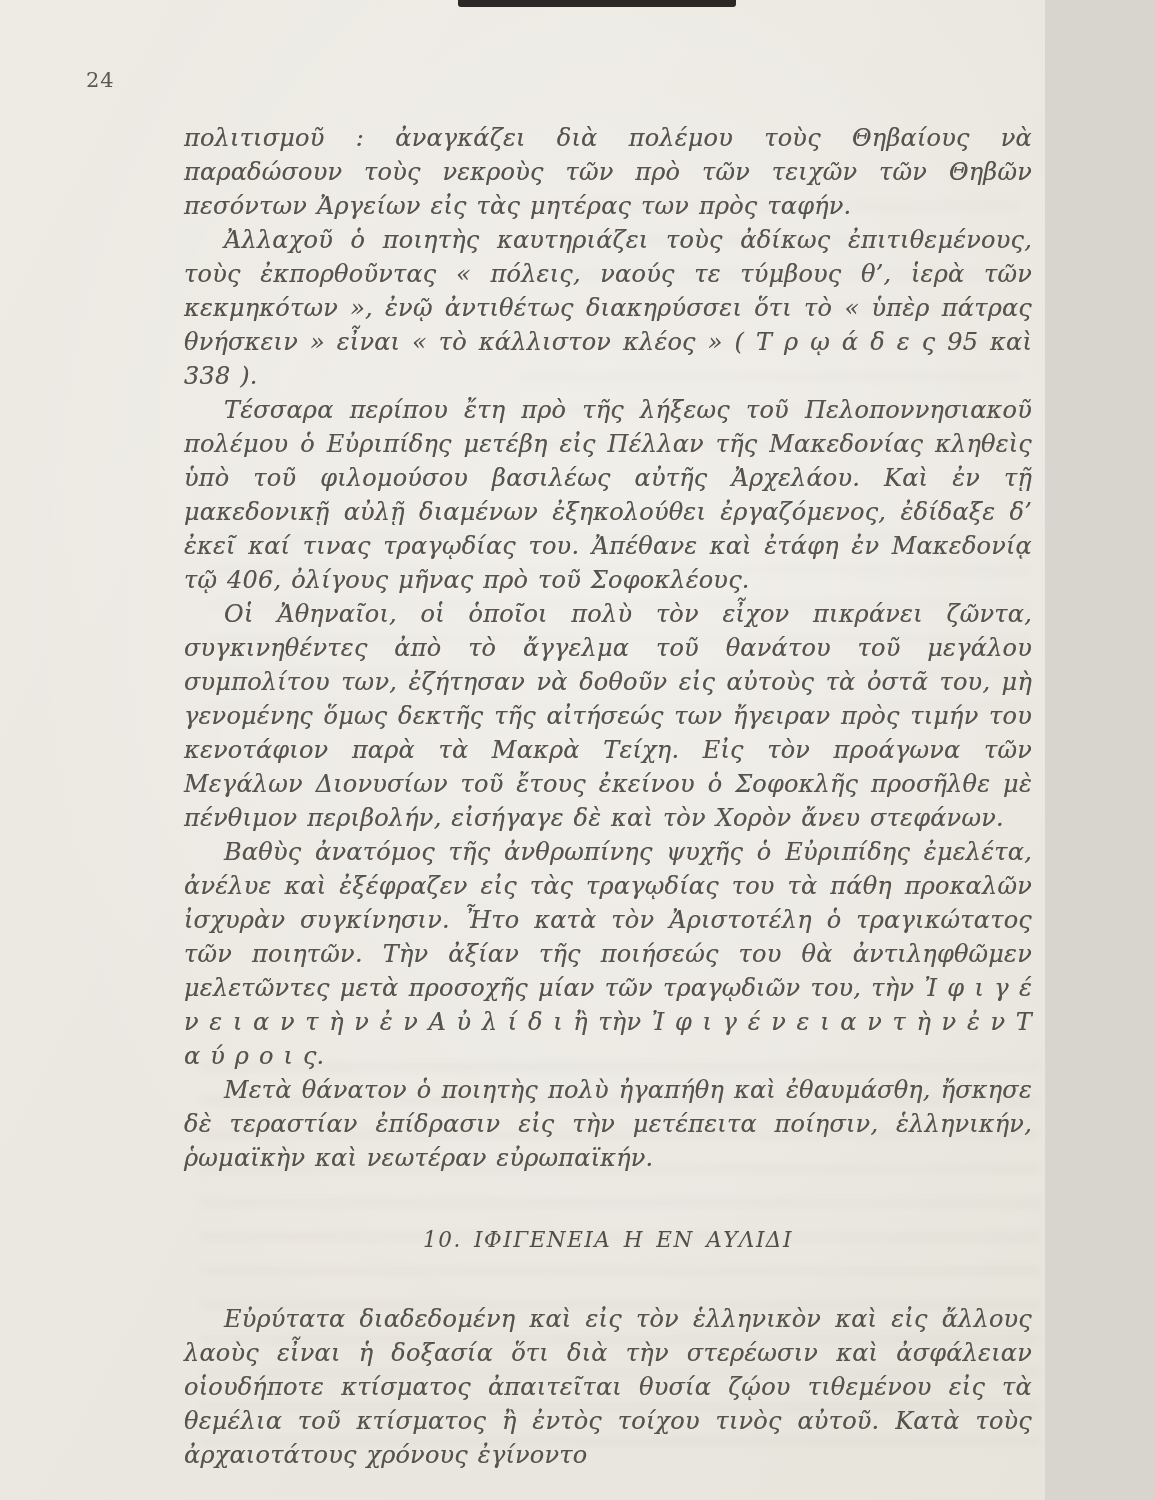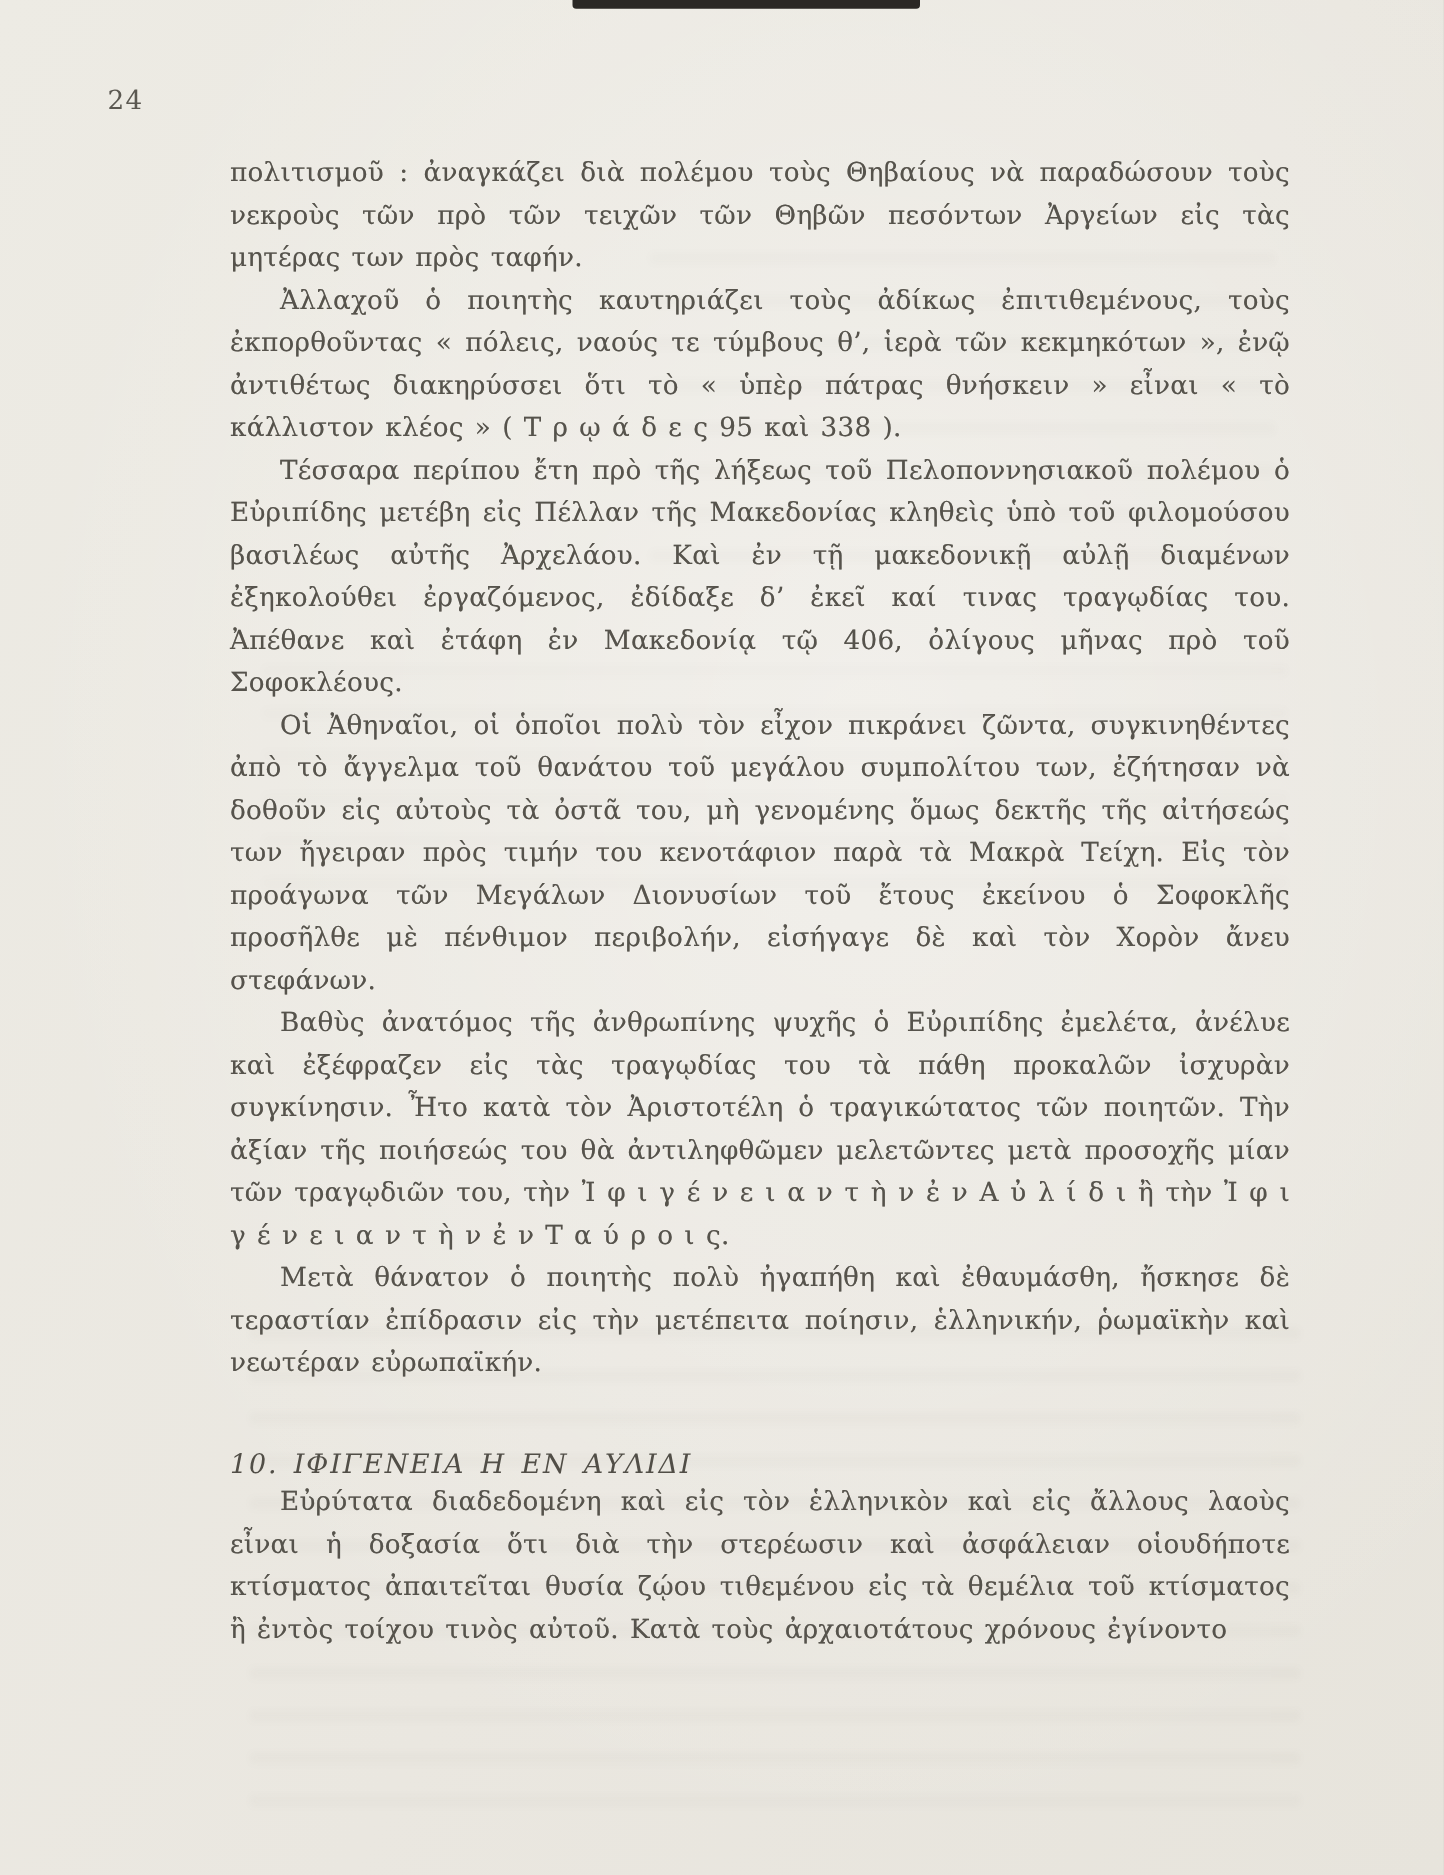--- a/index.html
+++ b/index.html
@@ -3,21 +3,21 @@
 <meta charset="utf-8">
 <style>
   * { margin: 0; padding: 0; box-sizing: border-box; }
   html, body { width: 1155px; height: 1500px; }
   body {
     font-family: "DejaVu Serif", serif;
     background: #d8d5ce;
   }
   .page {
     position: relative;
-    width: 1155px;
+    width: 1045px;
     height: 1500px;
     background:
       radial-gradient(ellipse at 60% 40%, rgba(255,255,255,0.35), rgba(0,0,0,0) 70%),
       linear-gradient(118deg, #edebe4 0%, #eae7e0 55%, #e7e4dc 100%);
     overflow: hidden;
     color: #55524b;
   }
   .scan-artifact-top {
     position: absolute;
     top: 0;
@@ -36,36 +36,39 @@
     letter-spacing: 1px;
     color: #5b5851;
   }
   .text-block {
     position: absolute;
     top: 121px;
     left: 184px;
     width: 848px;
   }
   .text-block p {
-    font-size: 21px;
+    font-style: italic;
+    font-size: 24px;
     line-height: 34px;
     text-align: justify;
     text-indent: 40px;
     word-spacing: 2px;
     letter-spacing: 0.2px;
     color: #56534c;
     text-shadow: 0 0 0.4px rgba(86,83,76,0.5);
   }
   .text-block p.continuation { text-indent: 0; }
   .section-heading {
     font-style: italic;
     font-size: 21.5px;
+    text-align: center;
     letter-spacing: 1.5px;
     word-spacing: 4px;
     margin-top: 52px;
+    margin-bottom: 50px;
     color: #514e47;
     font-weight: 500;
   }
   
   .showthrough {
     position: absolute;
     pointer-events: none;
     opacity: 0.16;
     background: repeating-linear-gradient(
       180deg,

